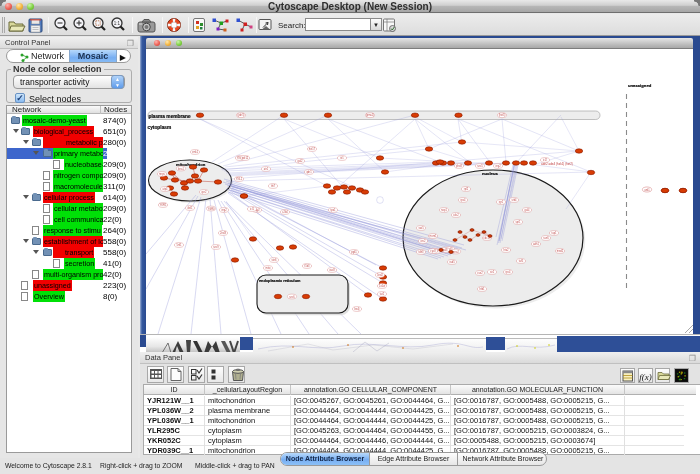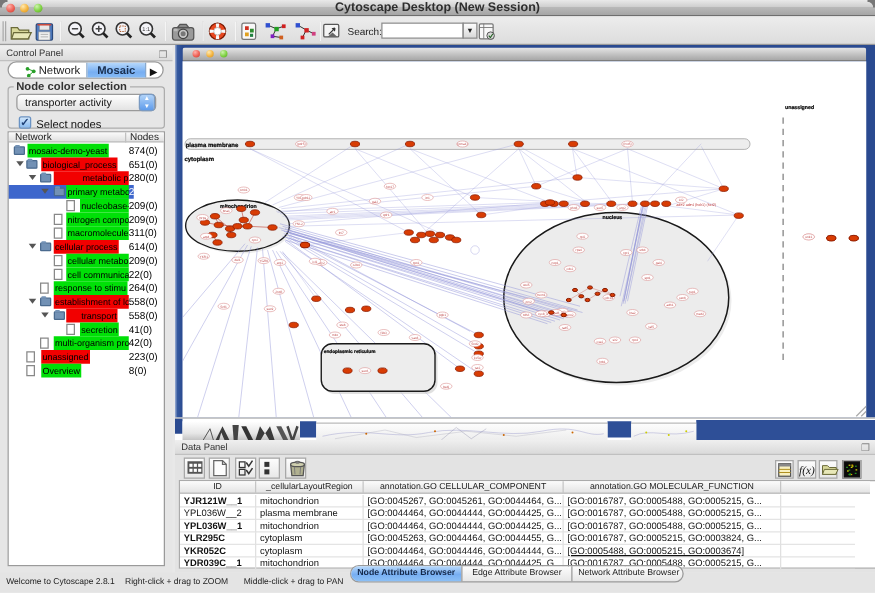--- a/index.html
+++ b/index.html
@@ -935,42 +935,42 @@
       <div class="dcol" style="left:307px;width:174px;">annotation.GO MOLECULAR_FUNCTION</div>
     </div>
     <div id="drows">
 <div class="drow" style="top:11px;">
           <div class="dcell" style="left:0;width:61px;font-weight:bold;">YJR121W__1</div>
           <div class="dcell" style="left:61px;width:86px;">mitochondrion</div>
           <div class="dcell" style="left:147px;width:160px;">[GO:0045267, GO:0045261, GO:0044464, G...</div>
           <div class="dcell" style="left:307px;width:174px;">[GO:0016787, GO:0005488, GO:0005215, G...</div>
         </div>
 <div class="drow" style="top:21px;">
-          <div class="dcell" style="left:0;width:61px;font-weight:normal;">YPL036W__2</div>
+          <div class="dcell" style="left:0;width:61px;font-weight:bold;">YPL036W__2</div>
           <div class="dcell" style="left:61px;width:86px;">plasma membrane</div>
           <div class="dcell" style="left:147px;width:160px;">[GO:0044464, GO:0044444, GO:0044425, G...</div>
           <div class="dcell" style="left:307px;width:174px;">[GO:0016787, GO:0005488, GO:0005215, G...</div>
         </div>
 <div class="drow" style="top:31px;">
           <div class="dcell" style="left:0;width:61px;font-weight:bold;">YPL036W__1</div>
           <div class="dcell" style="left:61px;width:86px;">mitochondrion</div>
           <div class="dcell" style="left:147px;width:160px;">[GO:0044464, GO:0044444, GO:0044425, G...</div>
           <div class="dcell" style="left:307px;width:174px;">[GO:0016787, GO:0005488, GO:0005215, G...</div>
         </div>
 <div class="drow" style="top:41px;">
           <div class="dcell" style="left:0;width:61px;font-weight:bold;">YLR295C</div>
           <div class="dcell" style="left:61px;width:86px;">cytoplasm</div>
           <div class="dcell" style="left:147px;width:160px;">[GO:0045263, GO:0044464, GO:0044455, G...</div>
           <div class="dcell" style="left:307px;width:174px;">[GO:0016787, GO:0005215, GO:0003824, G...</div>
         </div>
 <div class="drow" style="top:51px;">
           <div class="dcell" style="left:0;width:61px;font-weight:bold;">YKR052C</div>
           <div class="dcell" style="left:61px;width:86px;">cytoplasm</div>
           <div class="dcell" style="left:147px;width:160px;">[GO:0044464, GO:0044446, GO:0044444, G...</div>
-          <div class="dcell" style="left:307px;width:174px;text-decoration:underline;">[GO:0005488, GO:0005215, GO:0003674]</div>
+          <div class="dcell" style="left:307px;width:174px;">[GO:0005488, GO:0005215, GO:0003674]</div>
         </div>
 <div class="drow" style="top:61px;">
           <div class="dcell" style="left:0;width:61px;font-weight:bold;">YDR039C__1</div>
           <div class="dcell" style="left:61px;width:86px;">mitochondrion</div>
           <div class="dcell" style="left:147px;width:160px;">[GO:0044464, GO:0044444, GO:0044425, G...</div>
           <div class="dcell" style="left:307px;width:174px;">[GO:0016787, GO:0005488, GO:0005215, G...</div>
         </div>
 </div>
     <div id="vsb">
         <div id="vsb-thumb"></div>

